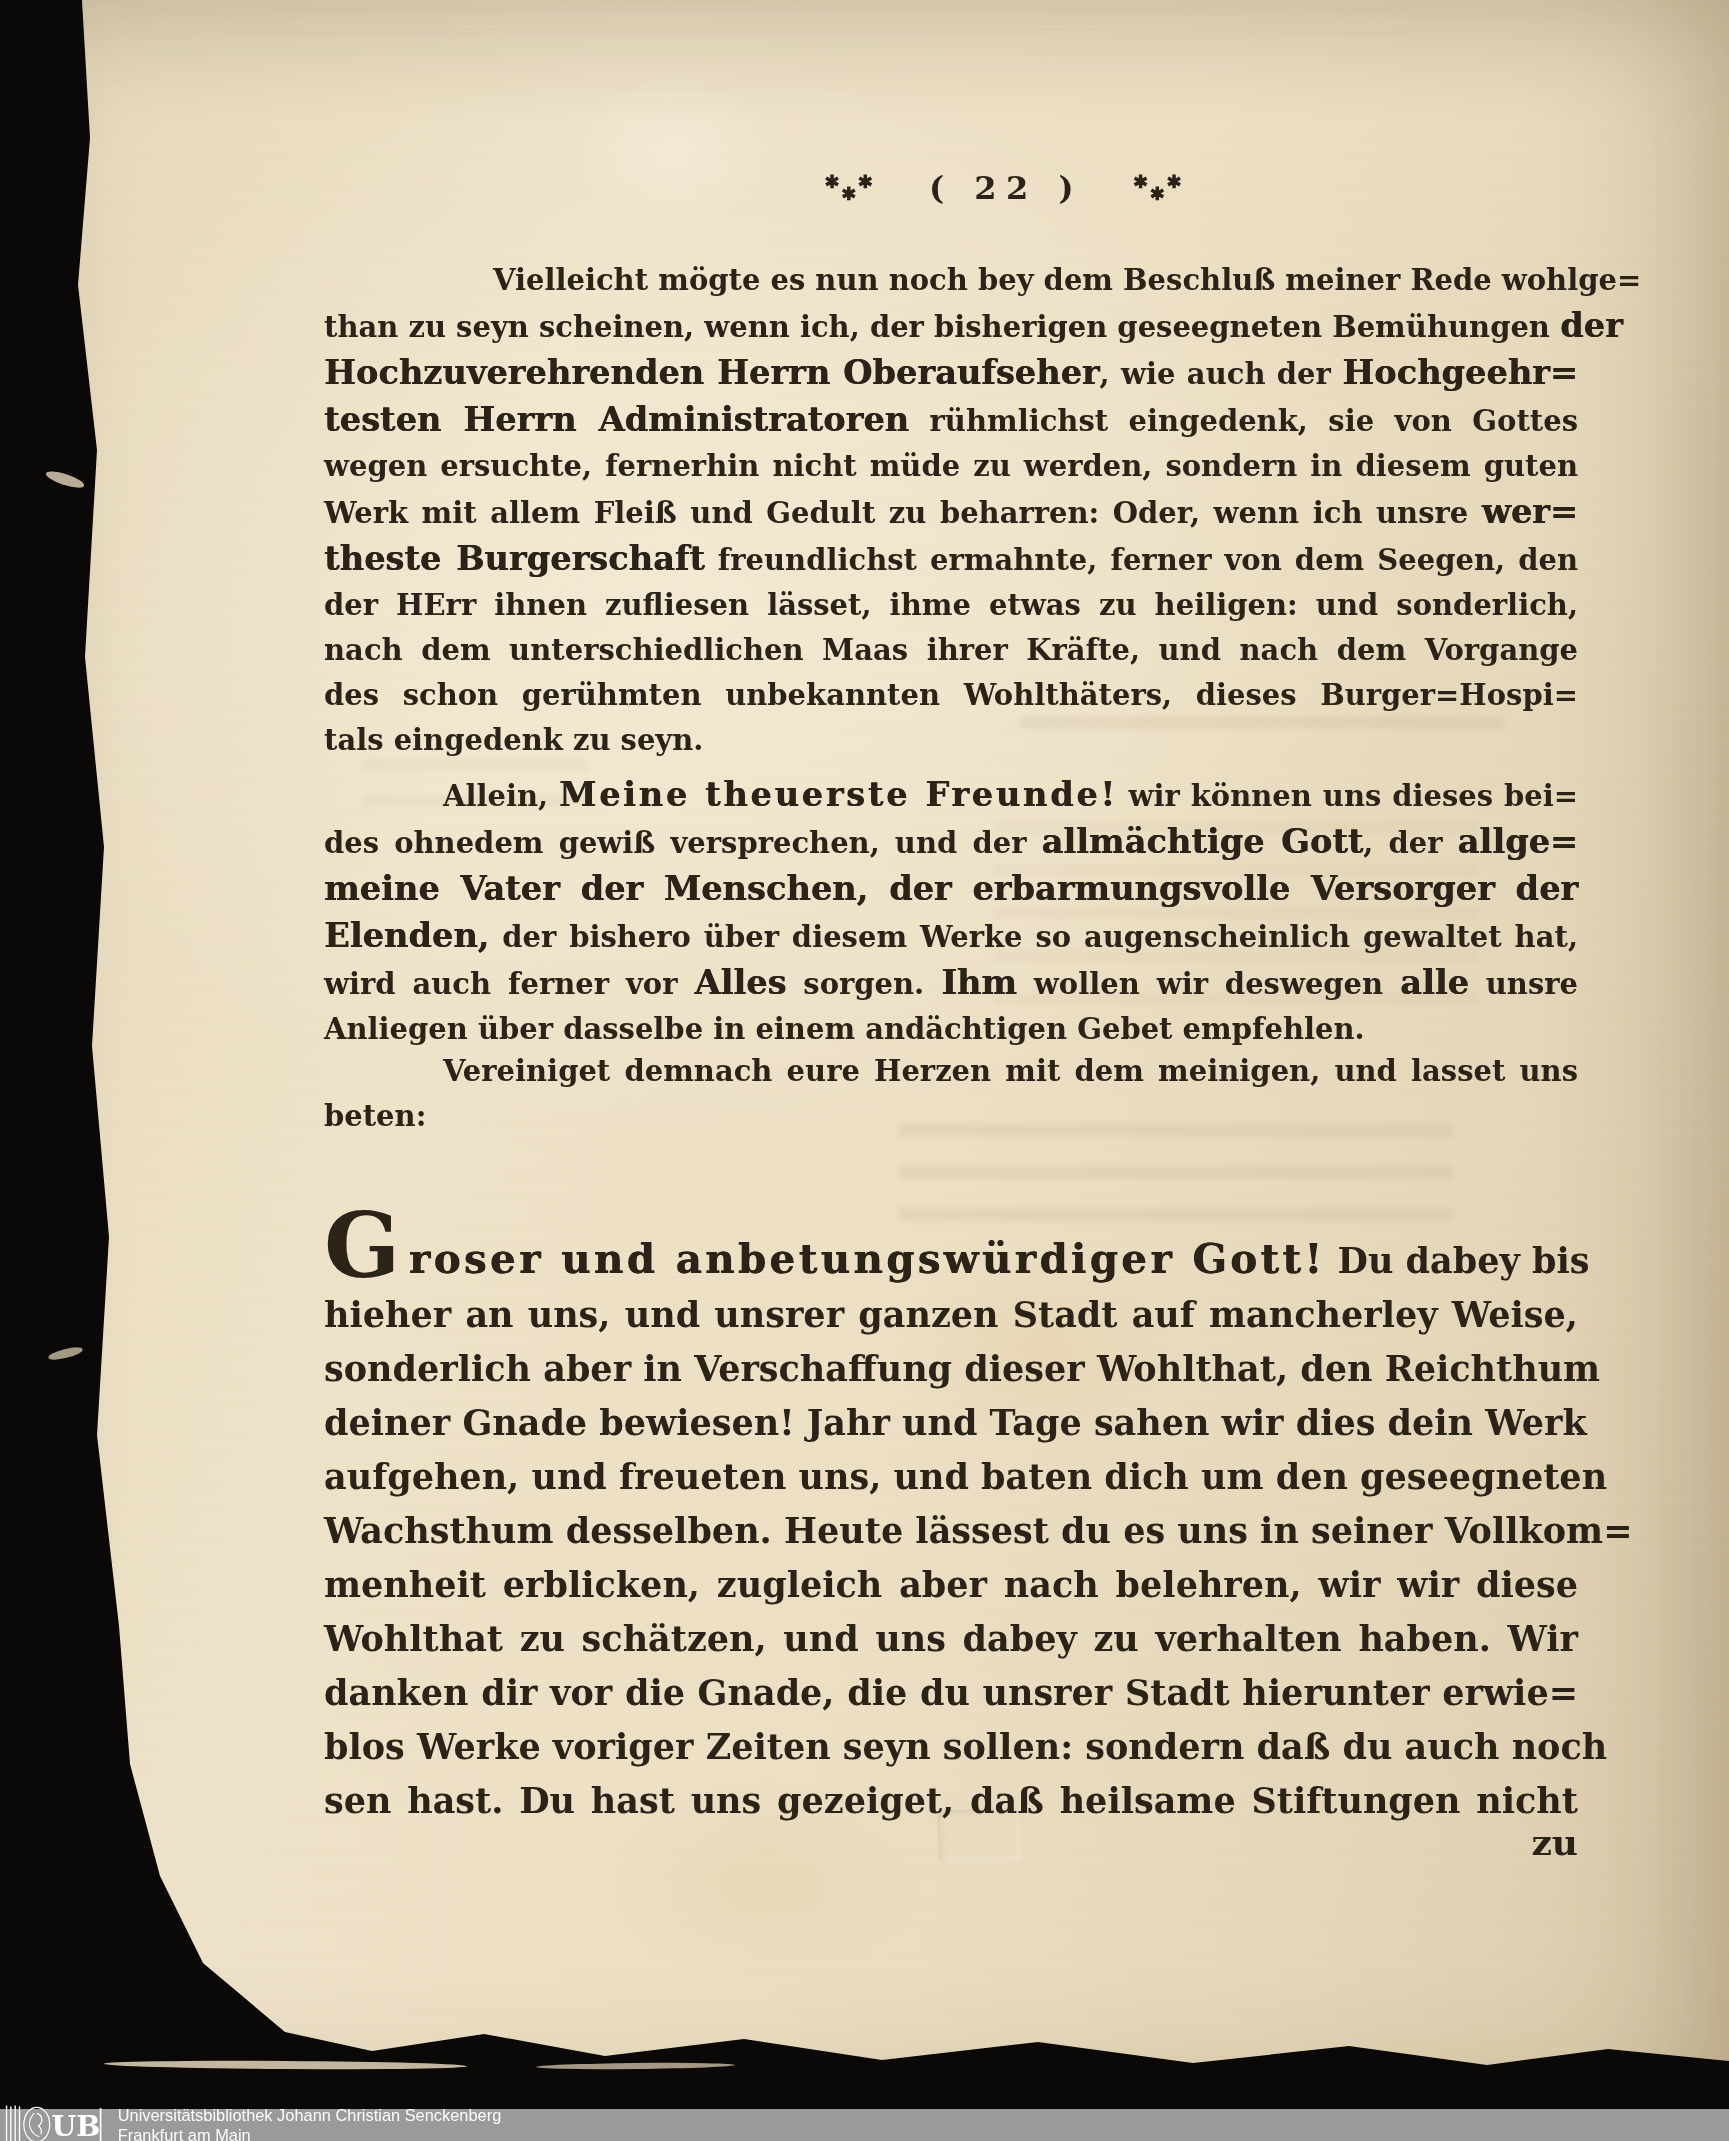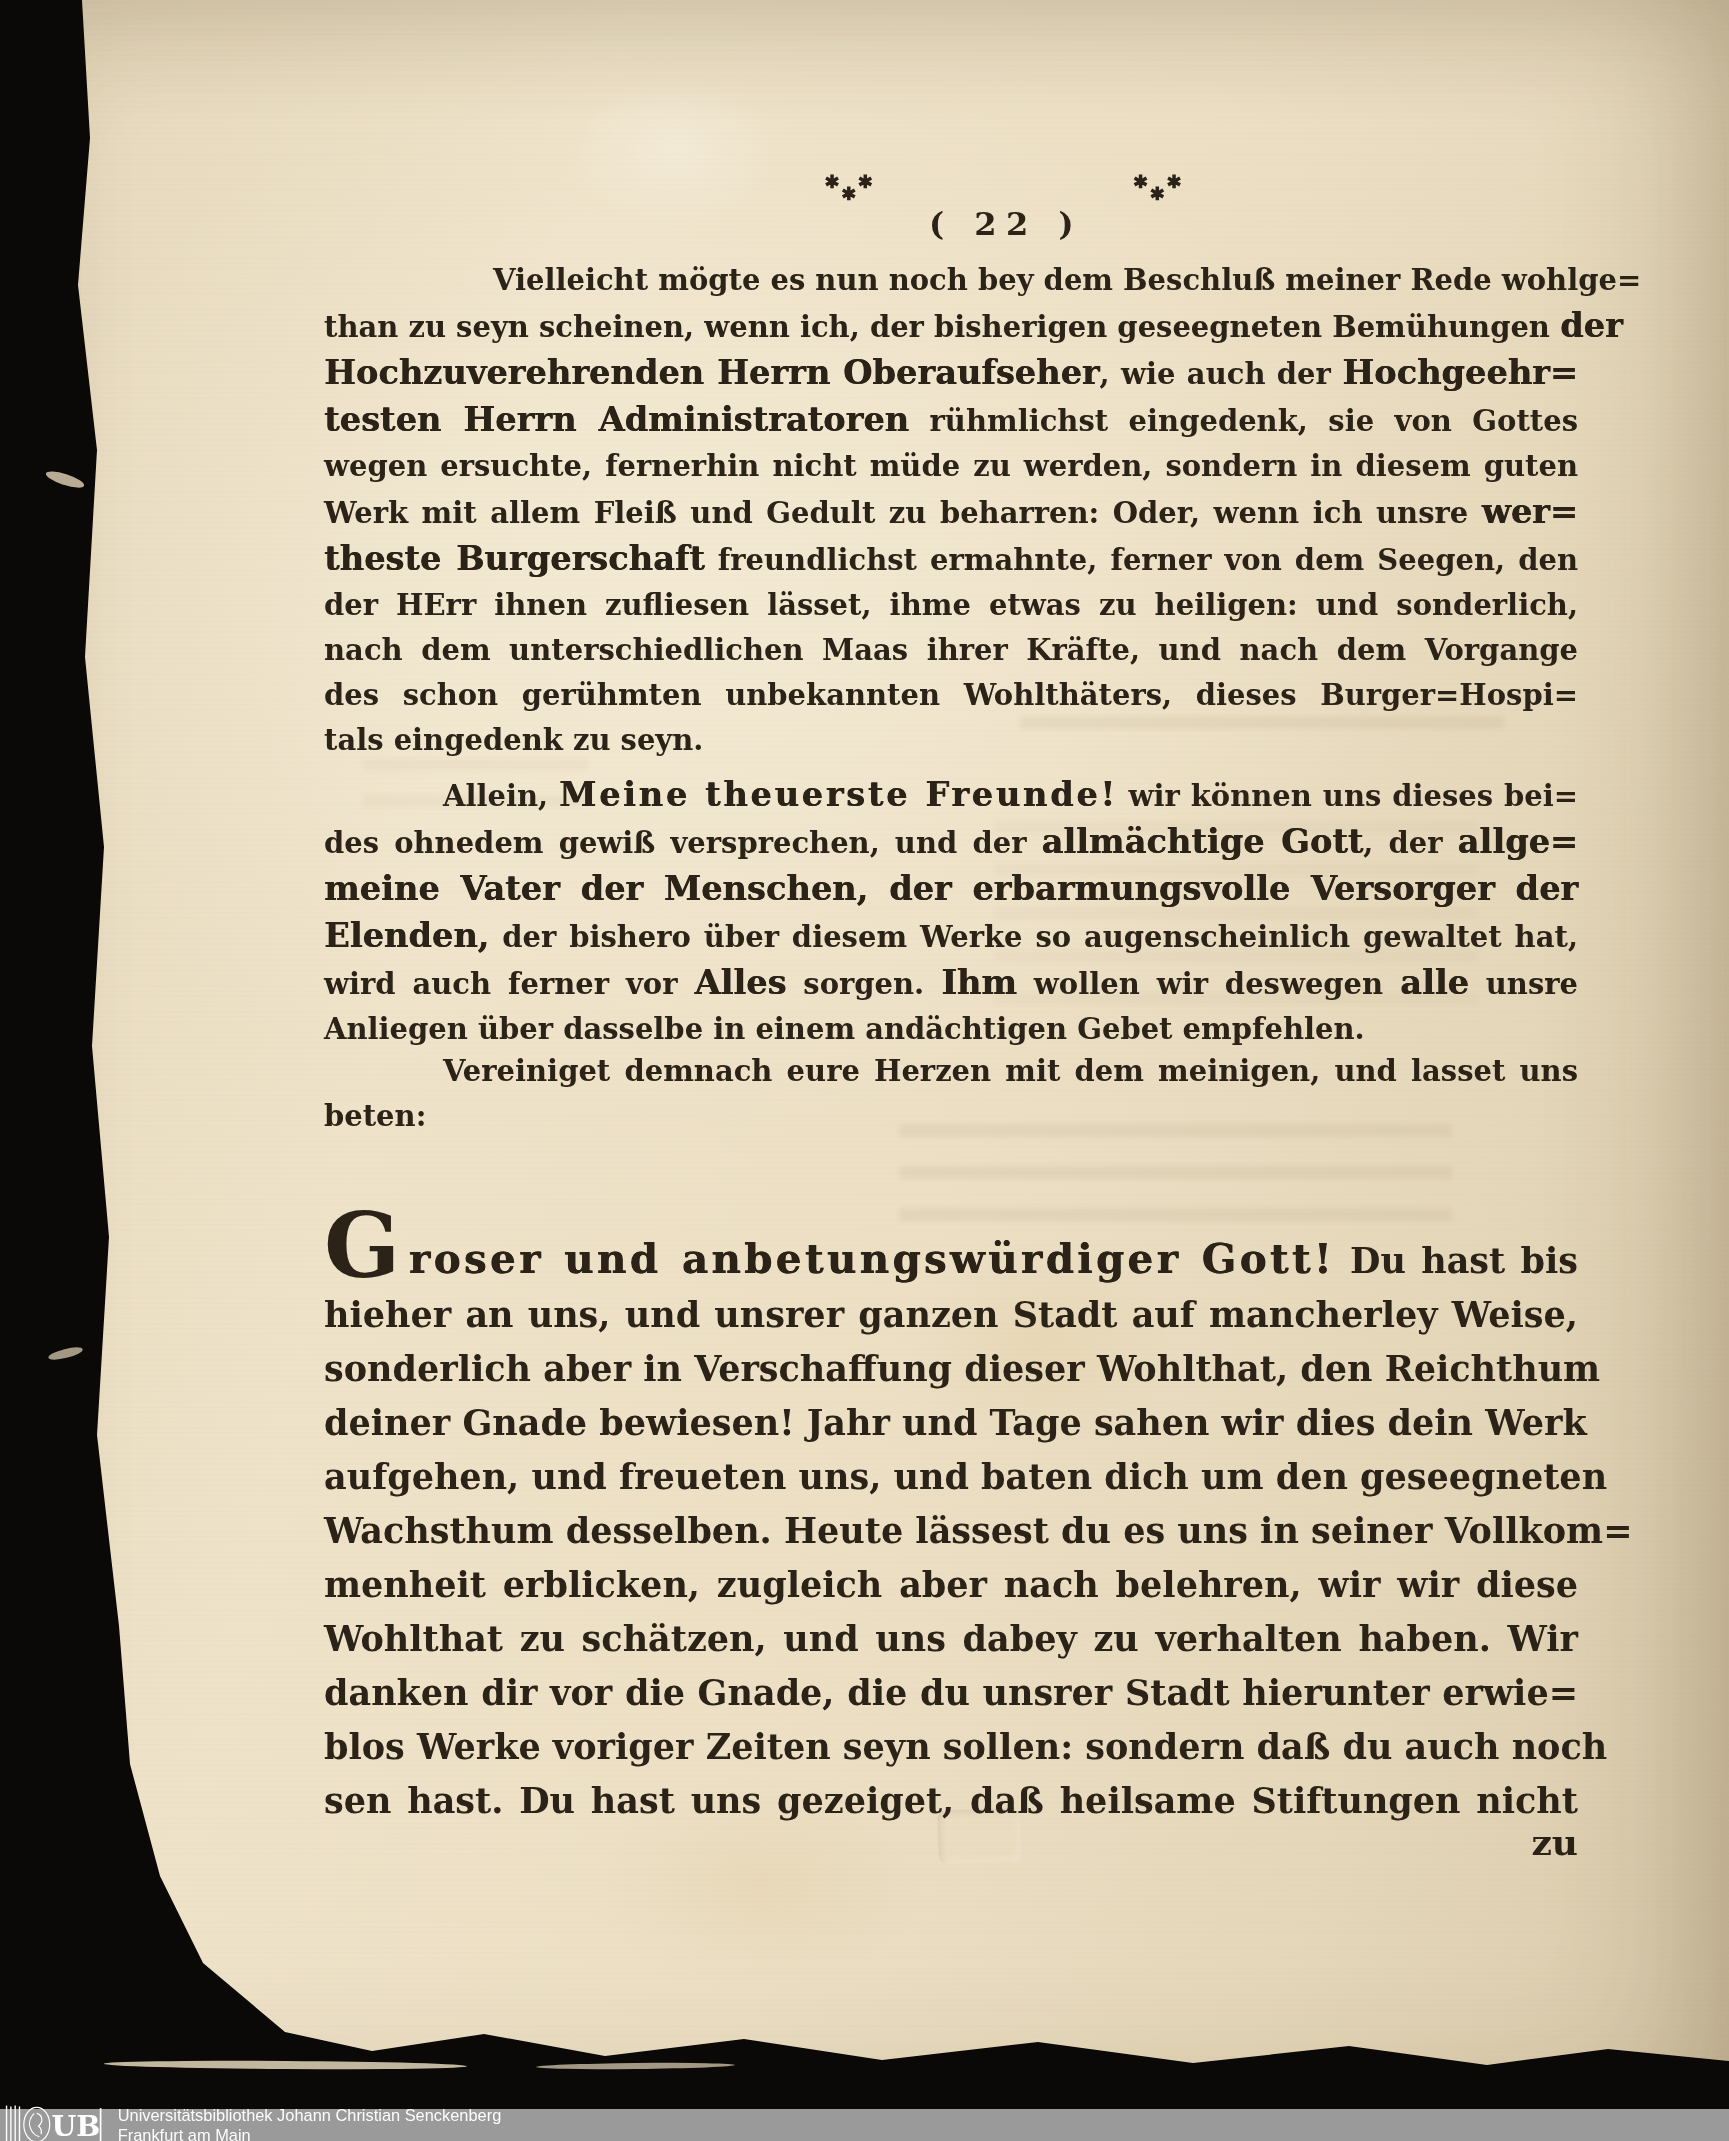--- a/index.html
+++ b/index.html
@@ -24,21 +24,21 @@
     background:
       repeating-linear-gradient(90deg, rgba(255,255,255,.02) 0 2.6px, rgba(0,0,0,0) 2.6px 6px),
       repeating-linear-gradient(0deg, rgba(120,95,60,.02) 0 1.7px, rgba(0,0,0,0) 1.7px 5.2px);}
   
   .ink{color:#2b2318;}
   .page-header{position:absolute;top:169px;left:324px;width:1254px;display:flex;
     justify-content:center;align-items:flex-start;gap:50px;transform:translateX(55px);}
   .asterism{display:flex;flex-direction:column;align-items:center;font-size:18px;
     line-height:12px;letter-spacing:6px;padding-top:7px;font-weight:700;}
   .asterism span{display:block;}
-  .pagenum{font-size:32px;letter-spacing:9.5px;font-weight:700;margin-top:36px;}
+  .pagenum{font-size:32px;letter-spacing:9.5px;font-weight:700;}
   .para{position:absolute;left:324px;width:1254px;font-weight:700;}
   .para.body{font-size:29px;line-height:45px;}
   .para.prayer{font-size:35px;line-height:54px;}
   [data-paragraph="0"]{top:258px;}
   [data-paragraph="1"]{top:772px;}
   [data-paragraph="2"]{top:1049px;}
   [data-paragraph="3"]{top:1232px;}
   [data-paragraph="0"] .line:first-child{padding-left:169px;}
   [data-paragraph="1"] .line:first-child,
   [data-paragraph="2"] .line:first-child{padding-left:119px;}
@@ -119,21 +119,21 @@
         <div class="line"><span>der HErr ihnen zufliesen lässet, ihme etwas zu heiligen: und sonderlich,</span></div>
         <div class="line"><span>nach dem unterschiedlichen Maas ihrer Kräfte, und nach dem Vorgange</span></div>
         <div class="line"><span>des schon gerühmten unbekannten Wohlthäters, dieses Burger=Hospi=</span></div>
         <div class="line flush"><span>tals eingedenk zu seyn.</span></div>
       </div>
     <div class="para body ink" data-paragraph="2">
         <div class="line"><span>Vereiniget demnach eure Herzen mit dem meinigen, und lasset uns</span></div>
         <div class="line flush"><span>beten:</span></div>
       </div>
     <div class="para prayer ink" data-paragraph="3">
-        <div class="line"><span class="cap">G</span><span class="em sp">roser und anbetungswürdiger Gott!</span><span> Du hast bis</span></div>
+        <div class="line"><span class="cap">G</span><span class="em sp">roser und anbetungswürdiger Gott!</span><span> Du dabey bis</span></div>
         <div class="line"><span>hieher an uns, und unsrer ganzen Stadt auf mancherley Weise,</span></div>
         <div class="line"><span>sonderlich aber in Verschaffung dieser Wohlthat, den Reichthum</span></div>
         <div class="line"><span>deiner Gnade bewiesen! Jahr und Tage sahen wir dies dein Werk</span></div>
         <div class="line"><span>aufgehen, und freueten uns, und baten dich um den geseegneten</span></div>
         <div class="line"><span>Wachsthum desselben. Heute lässest du es uns in seiner Vollkom=</span></div>
         <div class="line"><span>menheit erblicken, zugleich aber nach belehren, wir wir diese</span></div>
         <div class="line"><span>Wohlthat zu schätzen, und uns dabey zu verhalten haben. Wir</span></div>
         <div class="line"><span>danken dir vor die Gnade, die du unsrer Stadt hierunter erwie=</span></div>
         <div class="line"><span>blos Werke voriger Zeiten seyn sollen: sondern daß du auch noch</span></div>
         <div class="line"><span>sen hast. Du hast uns gezeiget, daß heilsame Stiftungen nicht</span></div>

